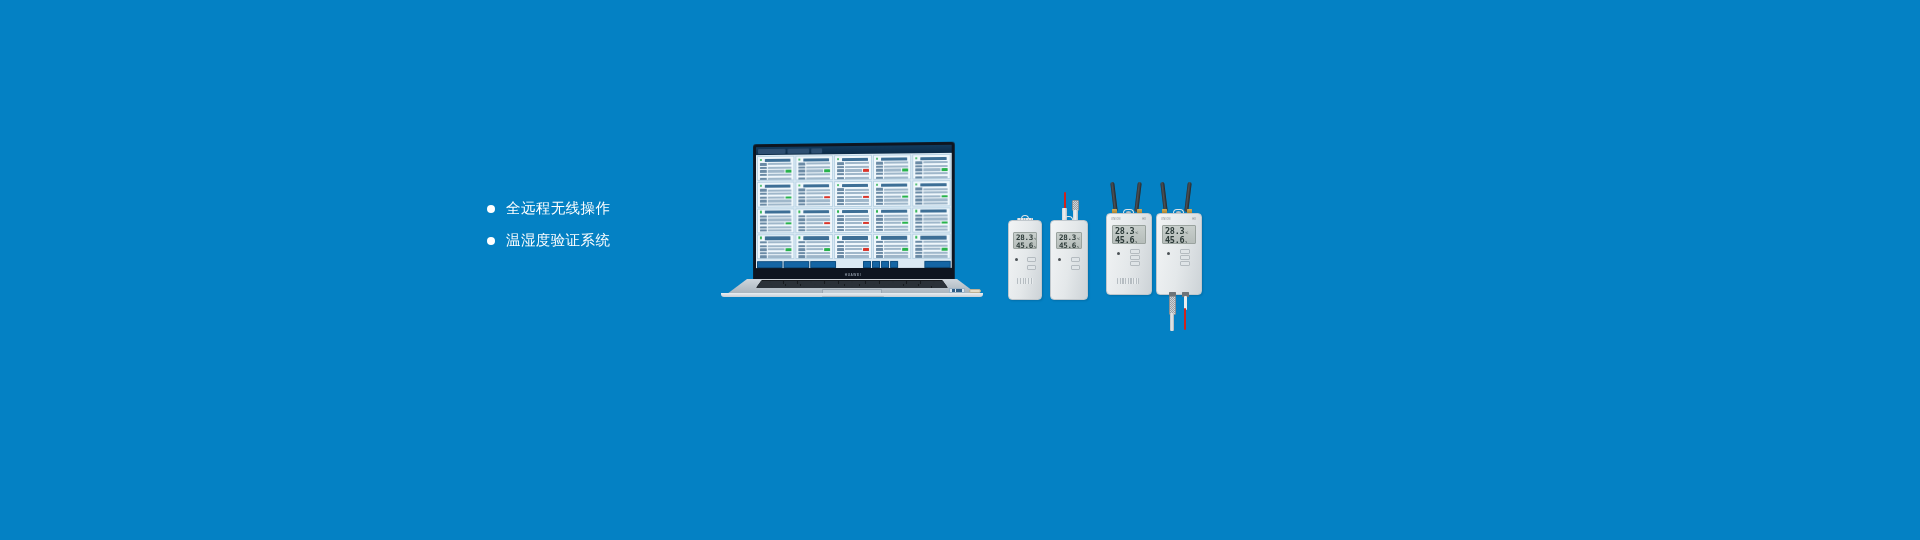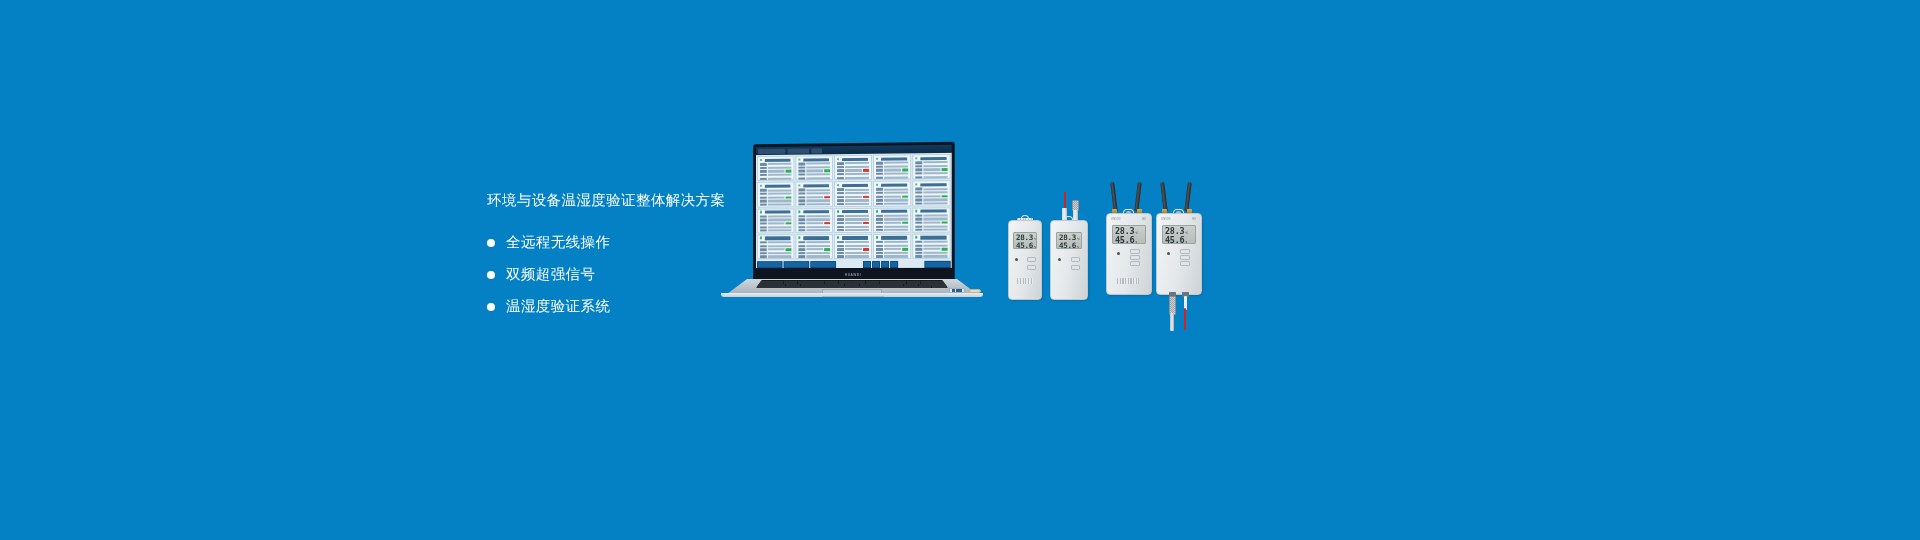--- a/index.html
+++ b/index.html
@@ -367,30 +367,25 @@
     background: linear-gradient(90deg, #b9c0c5, #e9ecee 50%, #a9b0b5);
     border-radius: 0 0 1px 1px;
   }
 </style>
 </head>
 <body>
 
 <div id="banner">
 
   <div class="text-block">
-    <div class="hero-subtitle">环境与设备温湿度验证整体解决方案</div>
 
     <div class="feature-list">
       <div class="feature-item">
         <span class="feature-dot"></span>
         <span class="feature-text">全远程无线操作</span>
-      </div>
-      <div class="feature-item">
-        <span class="feature-dot"></span>
-        <span class="feature-text">双频超强信号</span>
       </div>
       <div class="feature-item">
         <span class="feature-dot"></span>
         <span class="feature-text">温湿度验证系统</span>
       </div>
     </div>
   </div>
 
   <div id="laptop">
 

